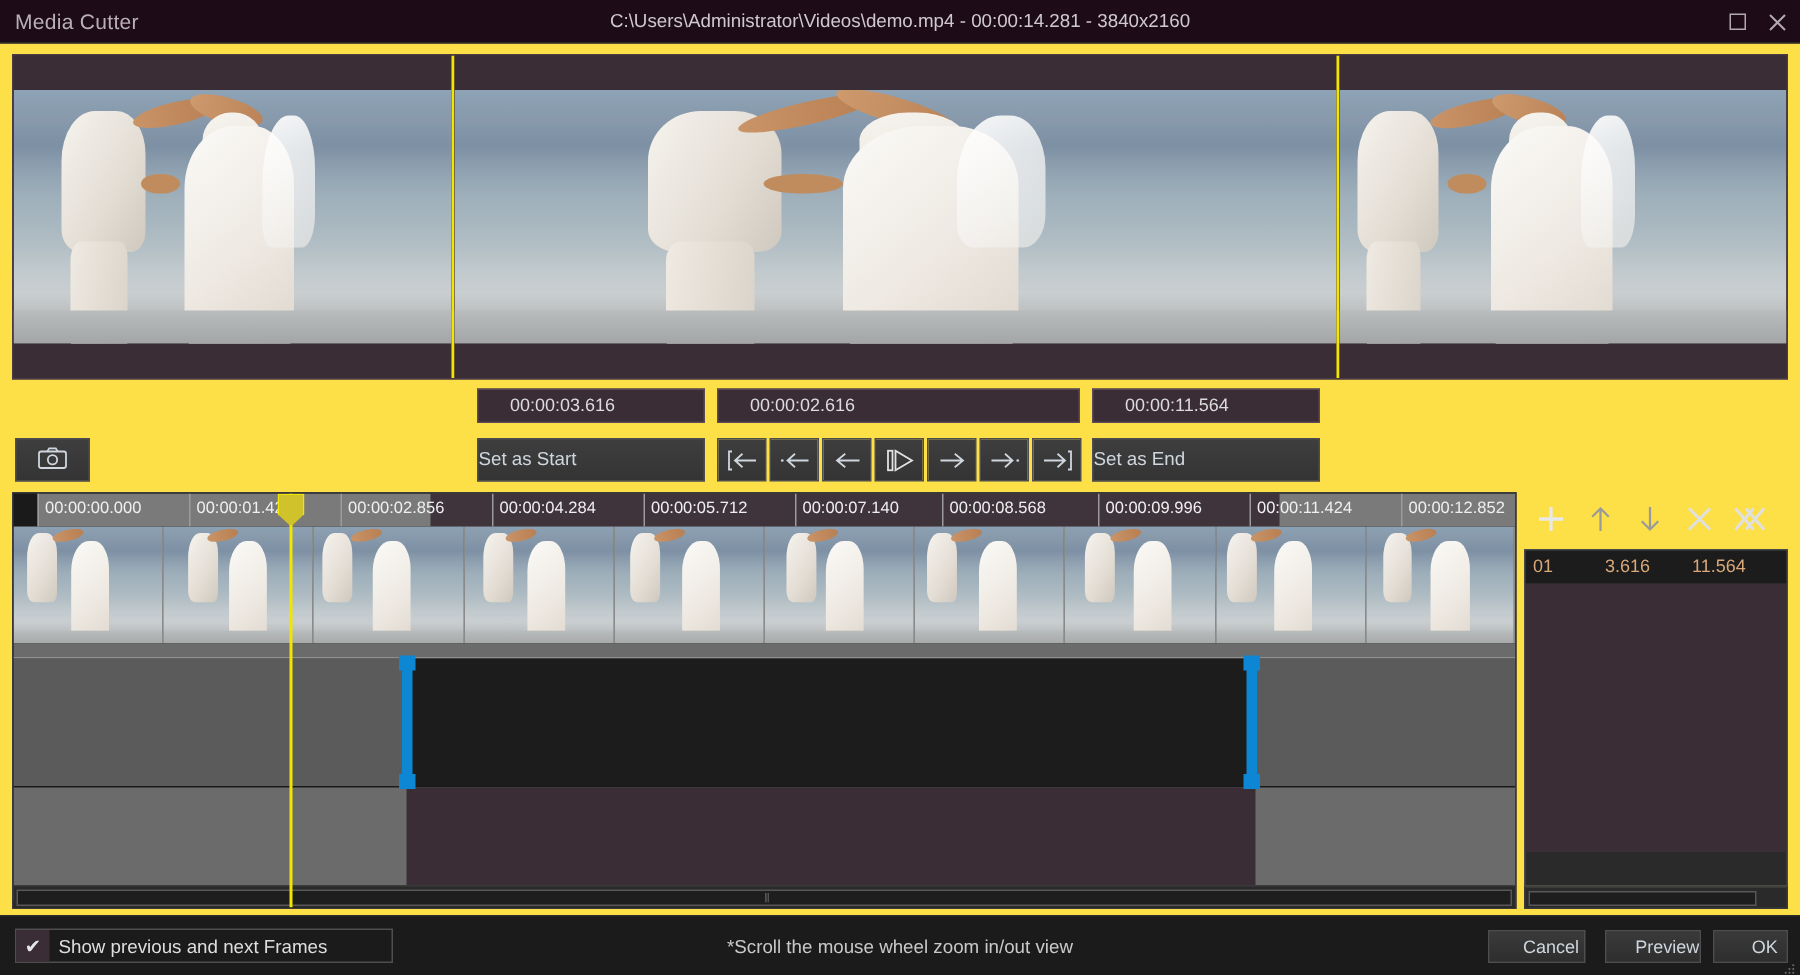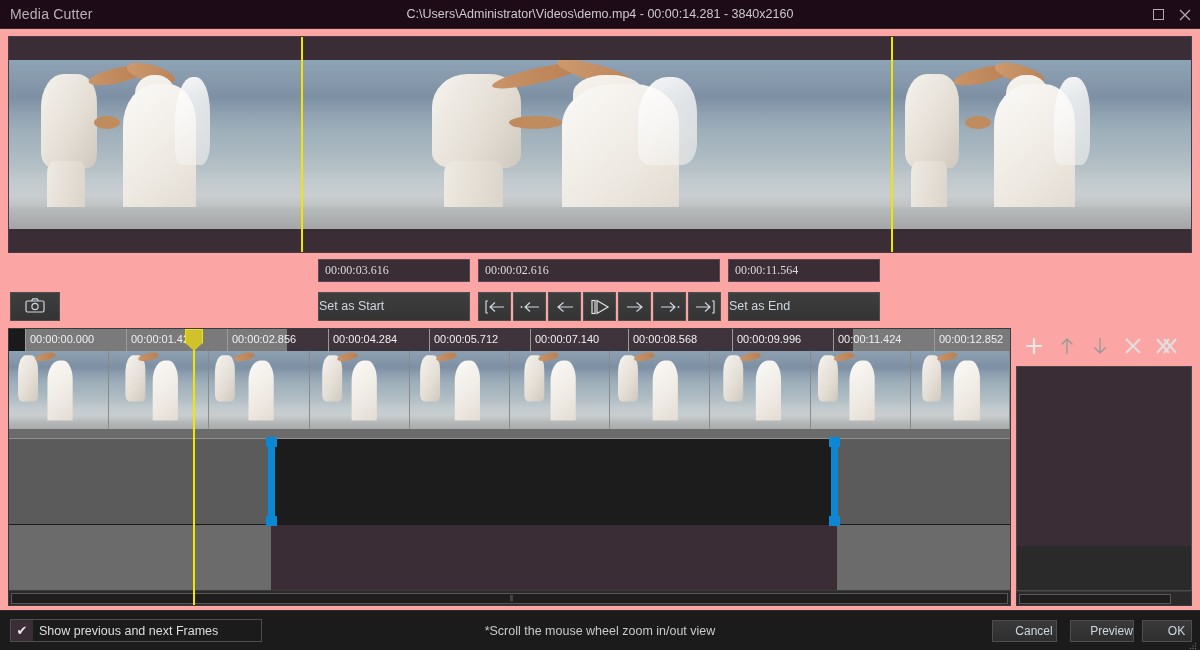--- a/index.html
+++ b/index.html
@@ -4,21 +4,21 @@
 <style>
   * { box-sizing: border-box; margin:0; padding:0; }
   html,body { width:1200px; height:650px; overflow:hidden; }
   body {
     background:#1b1b1b;
     font-family:"Liberation Sans", sans-serif;
     font-size:12px;
     color:#d8d8d8;
     -webkit-font-smoothing:antialiased;
   }
-  #app { position:relative; width:1200px; height:650px; background:#fca5a5; }
+  #app { position:relative; width:1200px; height:650px; background:#fde047; }
 
   
   .titlebar {
     position:absolute; left:0; top:0; width:1200px; height:29px;
     background:#1d0c18;
     border-bottom:1px solid #2a2a2a;
   }
   .titlebar-left {
     position:absolute; left:10px; top:0; height:29px; line-height:29px;
     font-size:14px; color:#b9b0b6; letter-spacing:.2px;
@@ -100,22 +100,22 @@
   }
   .sandline {
     left:0; bottom:0; width:100%; height:13%;
     background:linear-gradient(to bottom,#b9bcbc,#a3a5a6);
   }
 
   
   .tfield {
     position:absolute; height:23px; background:#3a2d36;
     border:1px solid #5b4a55; color:#dcdcdc;
-    font-size:12px; line-height:21px; padding:0 6px;
-    font-family:Liberation Serif, serif;
+    font-size:12px; line-height:21px; padding:0 21px;
+    font-family:Liberation Sans, sans-serif;
   }
   #f-start { left:318px; top:259px; width:152px; }
   #f-cur   { left:478px; top:259px; width:242px; }
   #f-end   { left:728px; top:259px; width:152px; }
 
   
   .btn {
     position:absolute; background:#3a3a3a; border:1px solid #4e4e4e;
     color:#cfd6de; font-size:12.5px; cursor:default;
     background-image:linear-gradient(#3e3e3e,#343434);
@@ -542,20 +542,25 @@
           </svg>
       </div>
       <div class="rbtn">
         <svg width="24" height="22" viewBox="0 0 24 22">
             <path d="M3 4 L15 18 M15 4 L3 18 M10 4 L22 18 M22 4 L10 18" stroke="#e0e0e0" stroke-width="2"></path>
           </svg>
       </div>
     </div>
 
     <div class="rb-table">
+      <div class="rb-row">
+        <div class="c-idx">01</div>
+        <div class="c-st">3.616</div>
+        <div class="c-en">11.564</div>
+      </div>
       <div class="rb-blank"></div>
     </div>
 
     <div class="rb-scroll">
       <div class="thumbbar"></div>
     </div>
   </div>
 
   <div class="footer">
     <div class="hint">*Scroll the mouse wheel zoom in/out view</div>

